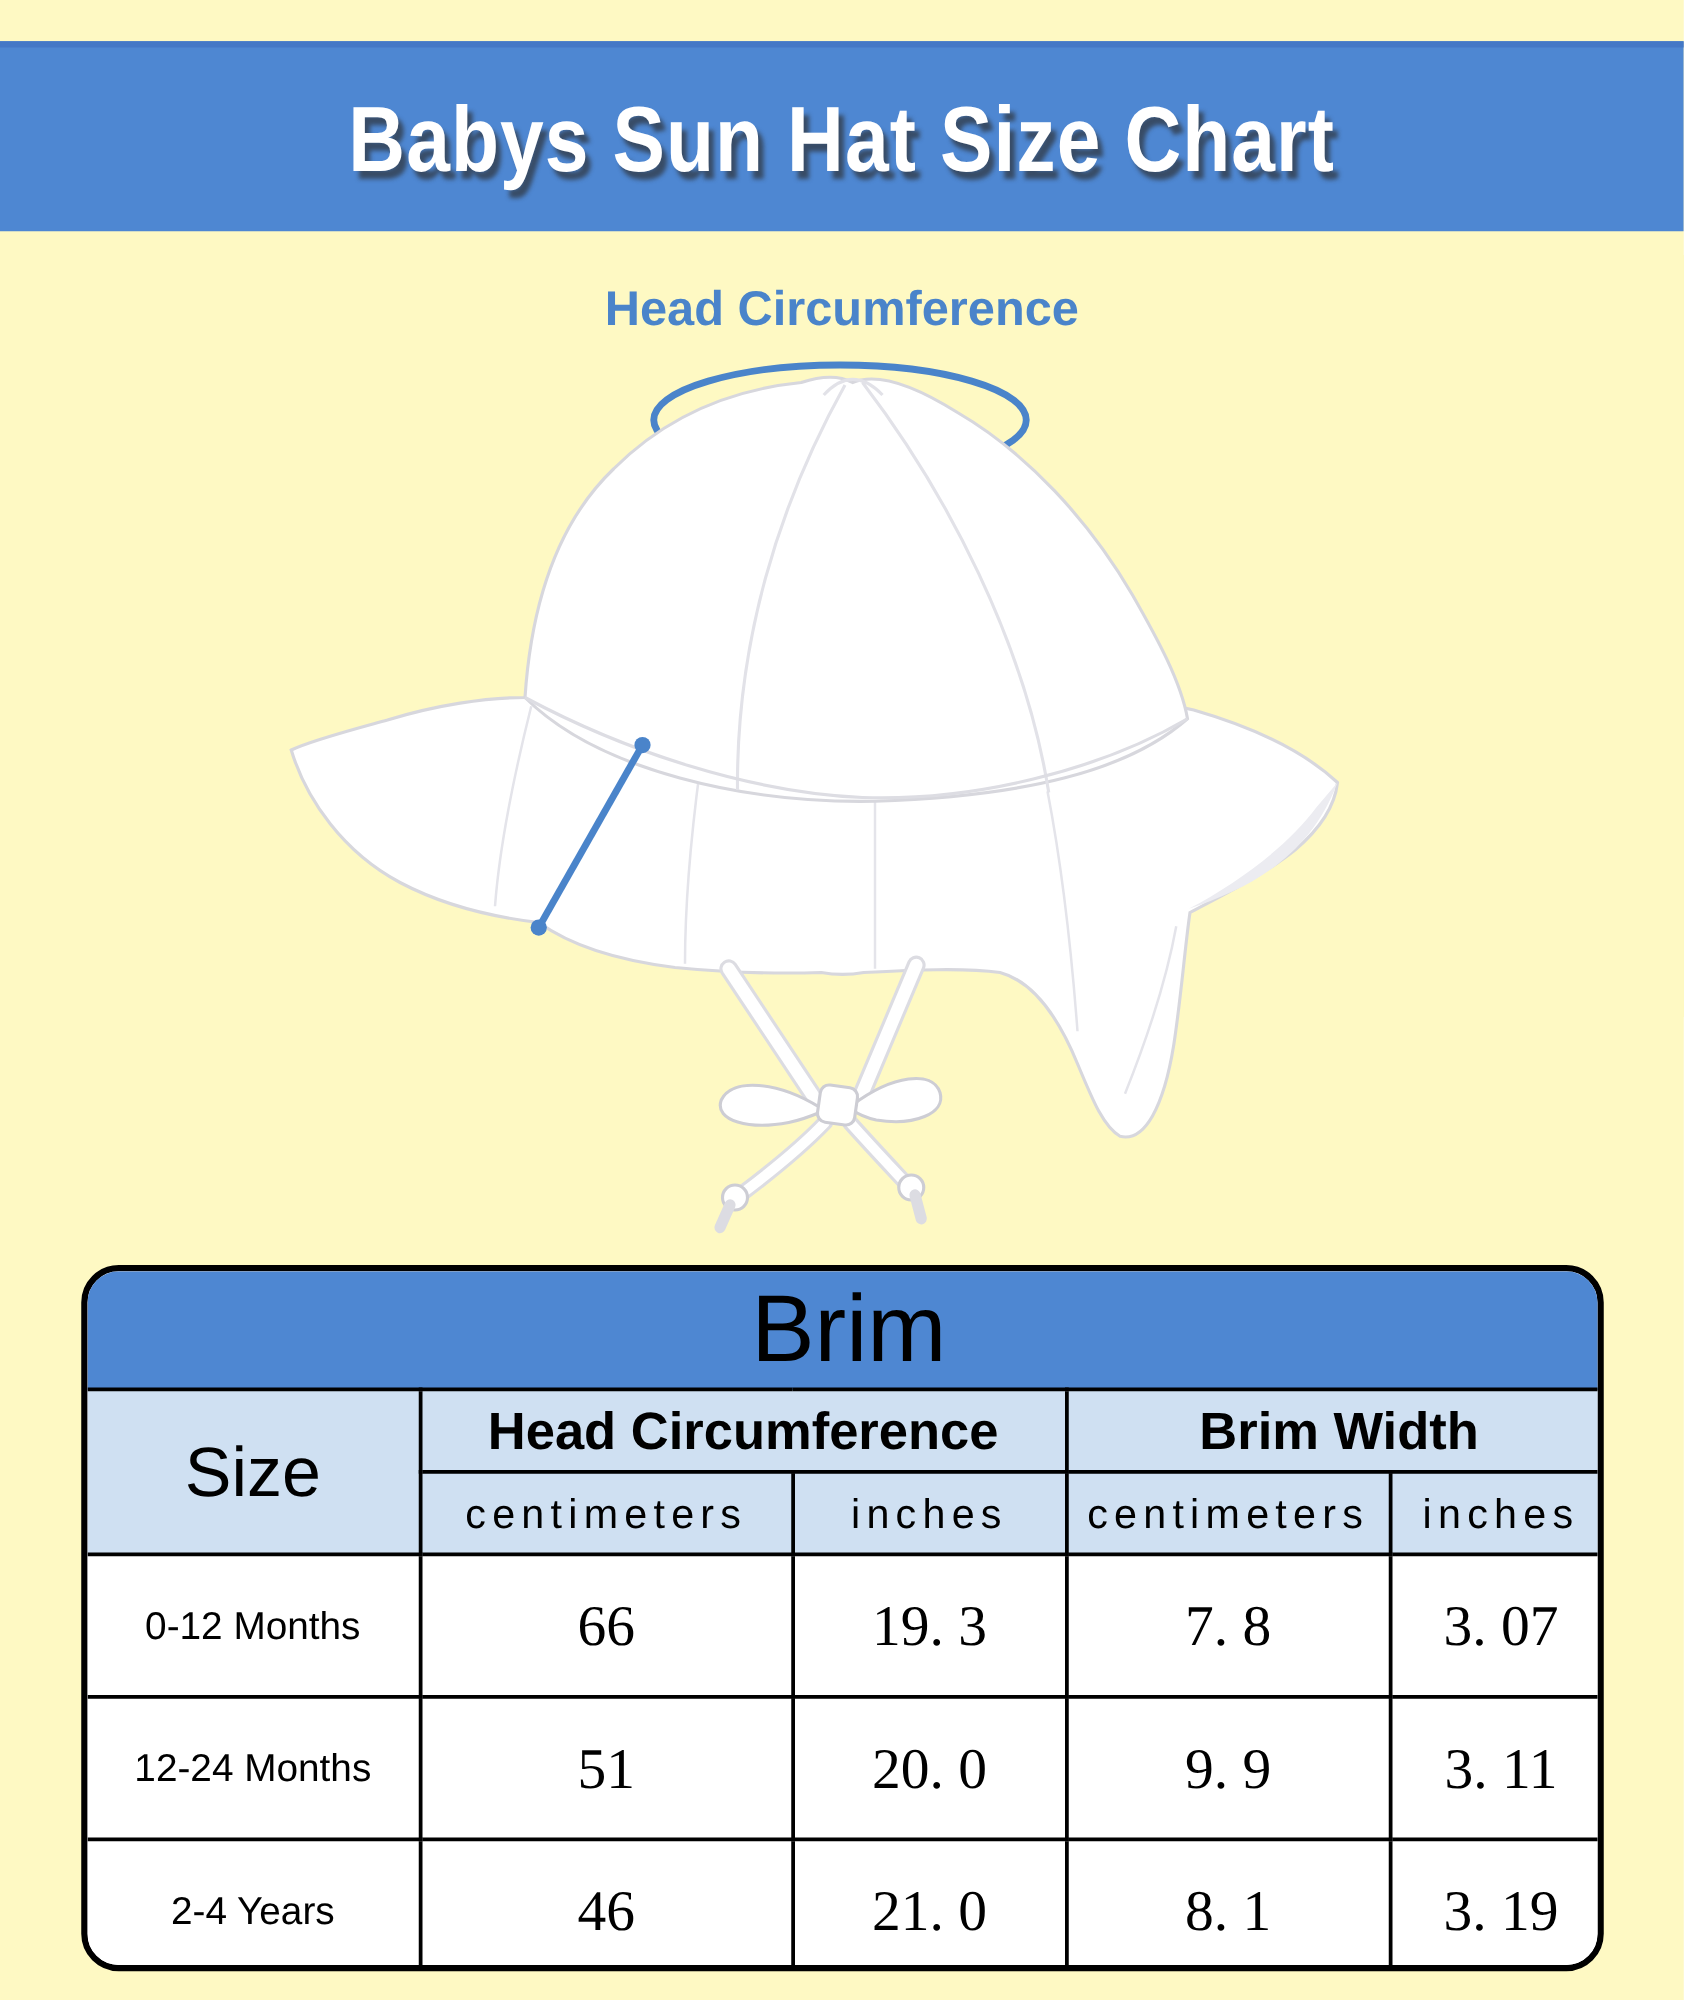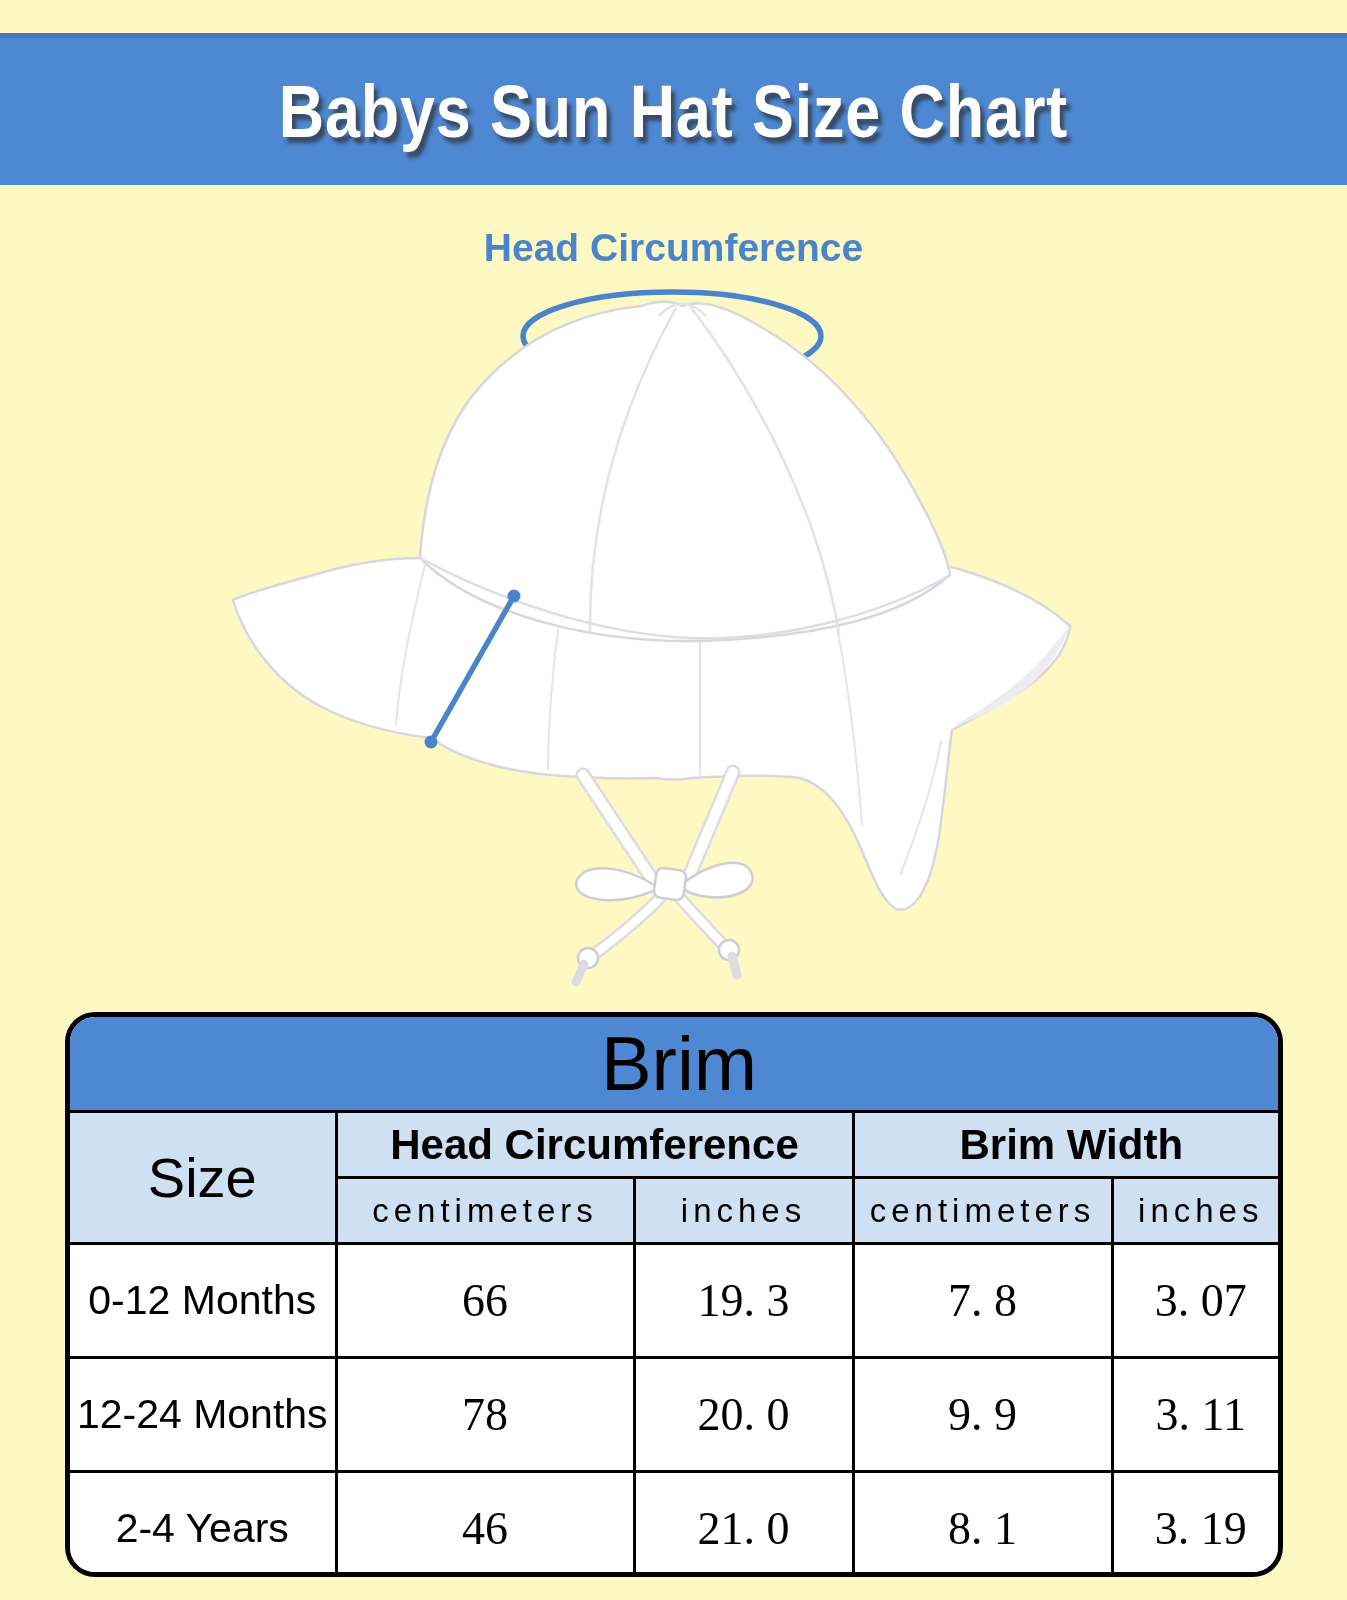--- a/index.html
+++ b/index.html
@@ -43,21 +43,21 @@
     color:#000;
   }
   tr.hats-row th{
     background:#4e87d2;font-size:76px;font-weight:400;height:93px;
     border-top:none;border-left:none;border-right:none;
   }
   .light{background:#cfe0f2;}
   .size-cell{font-size:56px;font-weight:normal;}
   .group-header{font-size:42px;font-weight:bold;height:63px;}
   .unit-cell{font-size:33px;font-weight:400;letter-spacing:5px;height:63px;}
-  .row-label{font-size:41px;font-weight:400;height:111px;background:#fff;}
+  .row-label{font-size:31px;font-weight:400;height:111px;background:#fff;}
   .num-cell{font-family:"Liberation Serif",serif;font-size:46px;background:#fff;}
   
   table.size-table tr td:first-child,table.size-table tr th:first-child{border-left:none;}
   table.size-table tr td:last-child,table.size-table tr th:last-child{border-right:none;}
   table.size-table tr:last-child td{border-bottom:none;}
 </style>
 </head>
 <body>
 
 <div class="page">
@@ -174,21 +174,21 @@
       </tr>
       <tr>
         <td class="row-label">0-12 Months</td>
         <td class="num-cell">66</td>
         <td class="num-cell">19. 3</td>
         <td class="num-cell">7. 8</td>
         <td class="num-cell">3. 07</td>
       </tr>
       <tr>
         <td class="row-label">12-24 Months</td>
-        <td class="num-cell">78</td>
+        <td class="num-cell">51</td>
         <td class="num-cell">20. 0</td>
         <td class="num-cell">9. 9</td>
         <td class="num-cell">3. 11</td>
       </tr>
       <tr>
         <td class="row-label">2-4 Years</td>
         <td class="num-cell">46</td>
         <td class="num-cell">21. 0</td>
         <td class="num-cell">8. 1</td>
         <td class="num-cell">3. 19</td>

